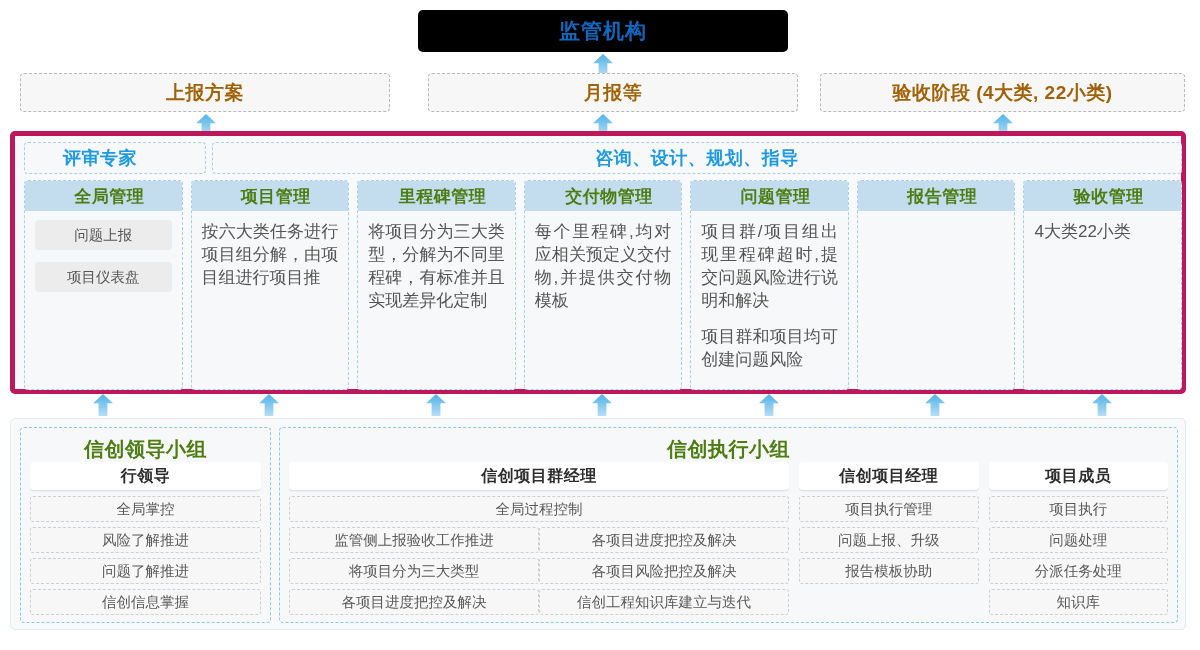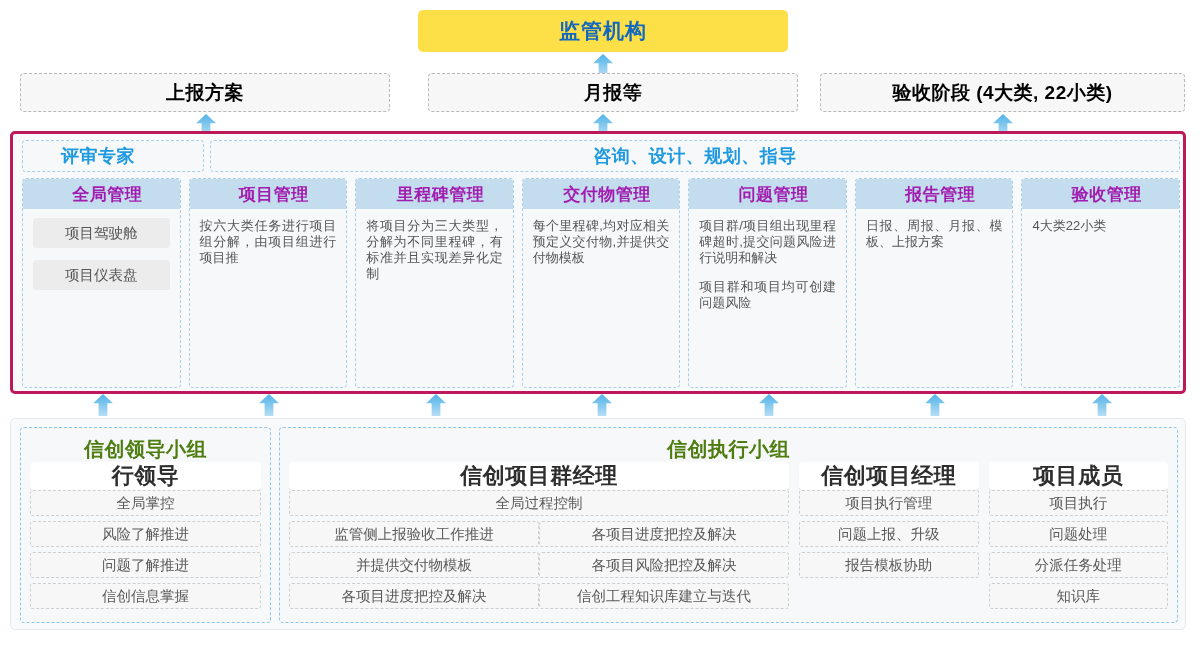--- a/index.html
+++ b/index.html
@@ -7,47 +7,47 @@
     width: 1200px; height: 650px;
     background: #ffffff;
     font-family: "Liberation Sans", "DejaVu Sans", sans-serif;
     overflow: hidden;
   }
   .stage { position: relative; width: 1200px; height: 650px; }
 
   
   .regulator {
     position: absolute; left: 418px; top: 10px; width: 370px; height: 42px;
-    background: #fde047; border-radius: 5px;
+    background: #000000; border-radius: 5px;
     display: flex; align-items: center; justify-content: center;
     color: #1268bf; font-size: 21px; font-weight: bold; letter-spacing: 1px;
   }
 
   
   .report-box {
     position: absolute; top: 73px; height: 39px;
     background: #f7f7f7; border: 1px dashed #b9b9b9; border-radius: 4px;
     display: flex; align-items: center; justify-content: center;
-    color: #000000; font-size: 19px; font-weight: bold; letter-spacing: .5px;
+    color: #a16207; font-size: 19px; font-weight: bold; letter-spacing: .5px;
   }
   #rb0 { left: 20px;  width: 370px; }
   #rb1 { left: 428px; width: 370px; }
   #rb2 { left: 820px; width: 365px; }
 
   
   .arrow {
     position: absolute; width: 20px; height: 22px;
     background: linear-gradient(to bottom, #4fb3e8, #b7ddf4);
     clip-path: polygon(50% 0%, 100% 42%, 72% 42%, 72% 100%, 28% 100%, 28% 42%, 0% 42%);
   }
 
   
   .mid-wrap {
     position: absolute; left: 10px; top: 131px; width: 1176px; height: 263px;
-    background: #f8f9fa; border: 3px solid #be185d; border-radius: 5px;
+    background: #f8f9fa; border: 5px solid #be185d; border-radius: 5px;
   }
   .band {
     position: absolute; top: 6px; height: 32px;
     background: #f7f8f9; border: 1px dashed #a9cfe8; border-radius: 4px;
     display: flex; align-items: center;
     color: #1f9ae0; font-size: 18px; font-weight: bold; letter-spacing: .5px;
   }
   #band-left  { left: 9px;  width: 182px; padding-left: 38px; }
   #band-right { left: 197px; width: 970px; justify-content: center; }
 
@@ -55,27 +55,27 @@
   .cols { position: absolute; left: 9px; top: 44px; width: 1158px; height: 210px;
           display: flex; gap: 8px; }
   .col {
     flex: 1 1 0; min-width: 0;
     background: #f7f8f9; border: 1px dashed #a9cfe8; border-radius: 4px;
     display: flex; flex-direction: column; overflow: hidden;
   }
   .col-head {
     height: 30px; background: #c3dcee;
     display: flex; align-items: center; justify-content: center;
-    color: #a21caf; font-size: 17px; font-weight: bold; letter-spacing: .5px;
+    color: #4d7c0f; font-size: 17px; font-weight: bold; letter-spacing: .5px;
     flex: 0 0 auto;
     padding-left: 12px;
   }
   .col-body { padding: 9px 10px 8px 10px; flex: 1 1 auto; }
   .col-text {
-    color: #555; font-size: 13px; line-height: 16px;
+    color: #555; font-size: 17px; line-height: 23px;
     text-align: justify; text-align-last: left; margin-bottom: 13px;
   }
   .col-text:last-child { margin-bottom: 0; }
   .pill {
     background: #ececec; border-radius: 3px; height: 30px; margin-bottom: 12px;
     display: flex; align-items: center; justify-content: center;
     color: #555; font-size: 14.5px;
   }
 
   
@@ -94,21 +94,22 @@
     color: #4d7c0f; font-size: 20px; font-weight: bold; letter-spacing: .5px;
     text-align: center; padding-top: 8px; height: 34px;
   }
   .lane-row { display: flex; gap: 10px; padding: 0 9px; }
   .lane { display: flex; flex-direction: column; min-width: 0; }
 
   .lane-head {
     height: 28px; background: #ffffff; border-radius: 4px;
     box-shadow: 0 1px 0 0 #e0e0e0, 0 2px 2px -1px rgba(0,0,0,.10);
     display: flex; align-items: center; justify-content: center;
-    color: #2d2d2d; font-size: 22px; font-weight: bold; letter-spacing: .5px;
+    color: #2d2d2d; font-size: 16px; font-weight: bold; letter-spacing: .5px;
+    margin-bottom: 6px;
   }
   .task {
     height: 26px; background: #f7f7f7; border: 1px dashed #cfcfcf; border-radius: 3px;
     display: flex; align-items: center; justify-content: center;
     color: #595959; font-size: 14.5px; margin-bottom: 5px; white-space: nowrap;
   }
   .task.full { }
   .task-pair { display: flex; }
   .task-pair > .task { flex: 1 1 0; }
 </style>
@@ -143,21 +144,21 @@
     </div>
     <div class="band" id="band-right">
       <span>咨询、设计、规划、指导</span>
     </div>
 
     <div class="cols">
 
       <div class="col">
         <div class="col-head">全局管理</div>
         <div class="col-body">
-          <div class="pill">项目驾驶舱</div>
+          <div class="pill">问题上报</div>
           <div class="pill">项目仪表盘</div>
         </div>
       </div>
 
       <div class="col">
         <div class="col-head">项目管理</div>
         <div class="col-body">
           <div class="col-text">按六大类任务进行项目组分解，由项目组进行项目推</div>
         </div>
       </div>
@@ -179,23 +180,20 @@
       <div class="col">
         <div class="col-head">问题管理</div>
         <div class="col-body">
           <div class="col-text">项目群/项目组出现里程碑超时,提交问题风险进行说明和解决</div>
           <div class="col-text">项目群和项目均可创建问题风险</div>
         </div>
       </div>
 
       <div class="col">
         <div class="col-head">报告管理</div>
-        <div class="col-body">
-          <div class="col-text">日报、周报、月报、模板、上报方案</div>
-        </div>
       </div>
 
       <div class="col">
         <div class="col-head">验收管理</div>
         <div class="col-body">
           <div class="col-text">4大类22小类</div>
         </div>
       </div>
 
     </div>
@@ -229,21 +227,21 @@
       <div class="lane-row">
 
         <div class="lane" style="flex:0 0 500px;">
           <div class="lane-head">信创项目群经理</div>
           <div class="task full">全局过程控制</div>
           <div class="task-pair">
             <div class="task">监管侧上报验收工作推进</div>
             <div class="task">各项目进度把控及解决</div>
           </div>
           <div class="task-pair">
-            <div class="task">并提供交付物模板</div>
+            <div class="task">将项目分为三大类型</div>
             <div class="task">各项目风险把控及解决</div>
           </div>
           <div class="task-pair">
             <div class="task">各项目进度把控及解决</div>
             <div class="task">信创工程知识库建立与迭代</div>
           </div>
         </div>
 
         <div class="lane" style="flex:1 1 0;">
           <div class="lane-head">信创项目经理</div>

